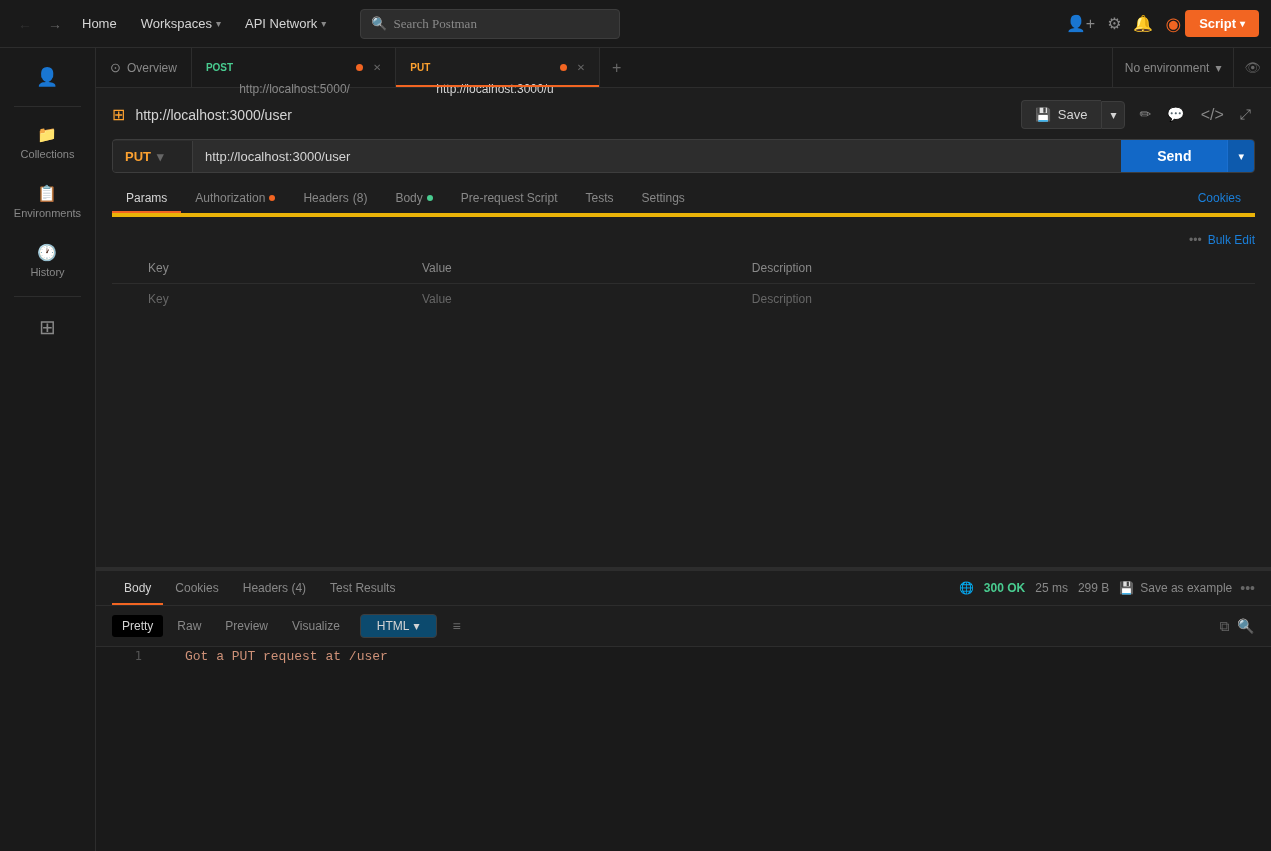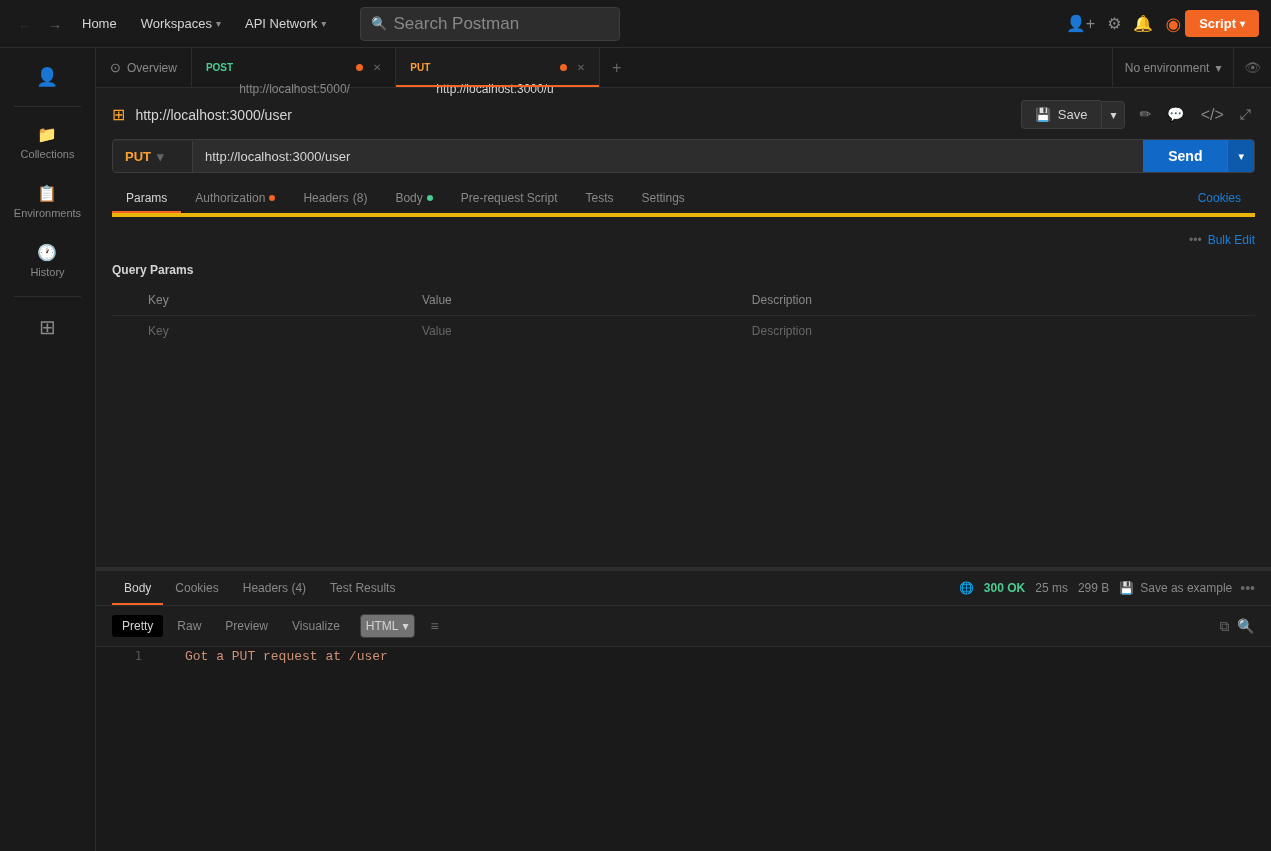--- a/index.html
+++ b/index.html
@@ -26,21 +26,21 @@
       background: #2d2d2d;
       border: 1px solid #3d3d3d;
       border-radius: 4px;
       padding: 6px 10px;
       display: flex;
       align-items: center;
       gap: 6px;
       color: #888;
       cursor: pointer;
     }
-    .nav-search-text { font-size: 17px; }
+    .nav-search-text { font-size: 13px; font-family: Liberation Serif, serif; }
     .nav-spacer { flex: 1; }
     .nav-icons { display: flex; align-items: center; gap: 12px; }
     .nav-icon { color: #888; cursor: pointer; font-size: 16px; }
     .upgrade-btn {
       background: #f26522;
       color: white;
       border: none;
       border-radius: 4px;
       padding: 6px 14px;
       font-size: 13px;
@@ -186,21 +186,21 @@
       color: #d4d4d4;
       font-size: 13px;
       padding: 8px 12px;
       outline: none;
     }
     .send-btn-group { display: flex; align-items: stretch; }
     .send-btn {
       background: #1268c7;
       color: white;
       border: none;
-      padding: 8px 25px;
+      padding: 8px 36px;
       font-size: 14px;
       font-weight: 600;
       cursor: pointer;
     }
     .send-dropdown {
       background: #0d5aad;
       color: white;
       border: none;
       border-left: 1px solid #1a6fd0;
       padding: 8px 10px;
@@ -255,24 +255,24 @@
     .save-example-btn { display: flex; align-items: center; gap: 6px; color: #888; font-size: 12px; cursor: pointer; }
     .resp-more { color: #666; cursor: pointer; font-size: 14px; }
 
     
     .resp-body-tabs { display: flex; align-items: center; padding: 8px 16px; gap: 4px; border-bottom: 1px solid #2d2d2d; }
     .body-tab { padding: 4px 10px; font-size: 12px; color: #888; cursor: pointer; border-radius: 3px; }
     .body-tab.active { color: #d4d4d4; background: #000000; }
     .body-format-select {
       display: flex;
       align-items: center;
-      background: #737373;
+      background: #0c4a6e;
       border: 1px solid #3d3d3d;
       border-radius: 4px;
-      padding: 4px 5px;
+      padding: 4px 16px;
       gap: 4px;
       font-size: 12px;
       color: #d4d4d4;
       cursor: pointer;
       margin-left: 6px;
     }
     .wrap-btn { color: #666; padding: 4px 6px; cursor: pointer; font-size: 14px; }
     .resp-action-icons { margin-left: auto; display: flex; gap: 8px; color: #666; }
     .resp-action-icon { cursor: pointer; font-size: 14px; }
 
@@ -441,21 +441,20 @@
         <div class="cookies-link">
           <span>Cookies</span>
         </div>
       </div>
 
       <div class="params-section">
         <div class="bulk-edit-area">
           <span style="color:#666;">•••</span>
           <span class="bulk-edit-btn">Bulk Edit</span>
         </div>
-        <div class="params-title">Query Params</div>
         <table class="params-table">
           <thead>
             <tr>
               <th style="width:20px;"></th>
               <th>Key</th>
               <th>Value</th>
               <th>Description</th>
             </tr>
           </thead>
           <tbody>

